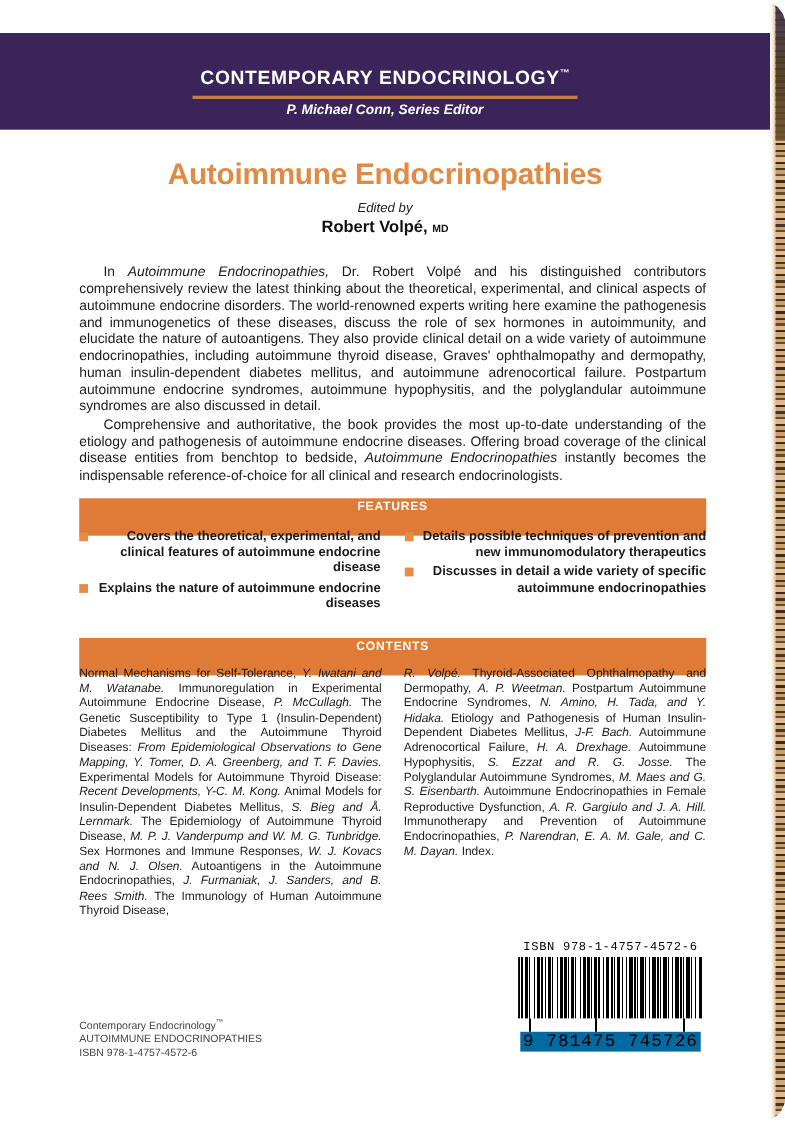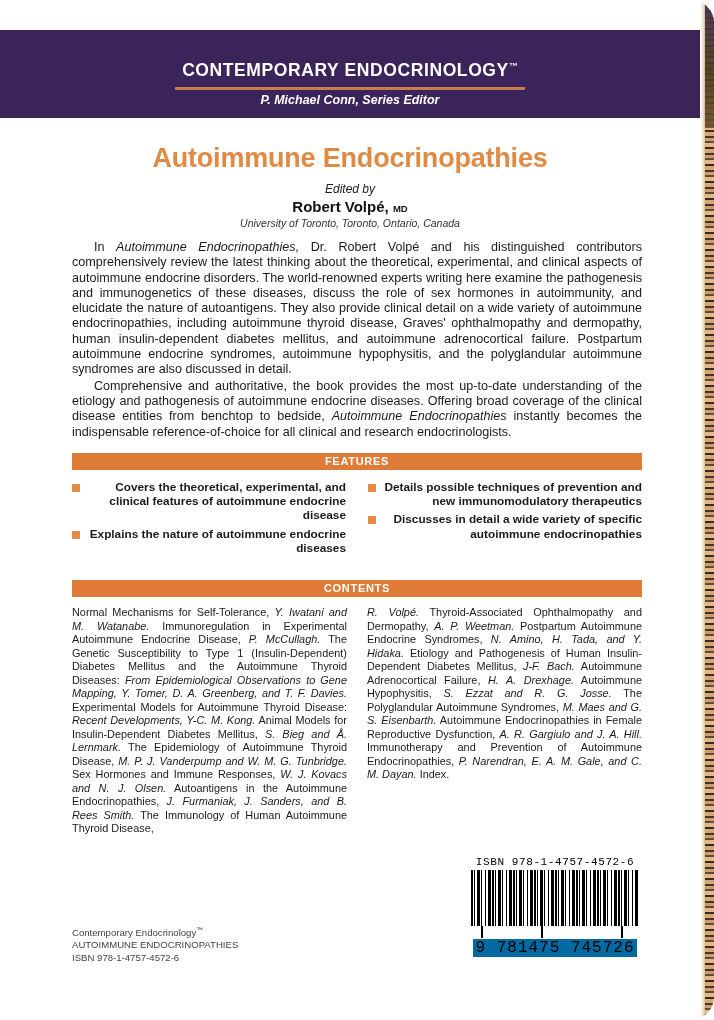--- a/index.html
+++ b/index.html
@@ -148,21 +148,21 @@
     line-height: 15.3px;
     text-align: justify;
   }
   .blurb p { text-indent: 22px; margin-bottom: 1px; }
   .blurb i { font-style: italic; }
 
   
   .sec-bar {
     position: absolute;
     left: 72px;
-    width: 570px; height: 17px;
+    width: 570px; height: 34px;
     background: #e07b37;
     color: #ffffff;
     font-size: 11px;
     font-weight: bold;
     letter-spacing: 0.7px;
     text-align: center;
     line-height: 17px;
   }
   .sec-bar.features { top: 335px; }
   .sec-bar.contents { top: 462px; }
@@ -290,21 +290,20 @@
   </div>
 
   <div class="body-area">
 
     <div class="book-title">Autoimmune Endocrinopathies</div>
     <div class="edited-by">Edited by</div>
     <div class="editor-name">
       <span>Robert Volpé,</span>
       <span class="deg">MD</span>
     </div>
-    <div class="editor-affil">University of Toronto, Toronto, Ontario, Canada</div>
 
     <div class="blurb">
       <p>In <i>Autoimmune Endocrinopathies,</i> Dr. Robert Volpé and his distinguished contributors comprehensively review the latest thinking about the theoretical, experimental, and clinical aspects of autoimmune endocrine disorders. The world-renowned experts writing here examine the pathogenesis and immunogenetics of these diseases, discuss the role of sex hormones in autoimmunity, and elucidate the nature of autoantigens. They also provide clinical detail on a wide variety of autoimmune endocrinopathies, including autoimmune thyroid disease, Graves' ophthalmopathy and dermopathy, human insulin-dependent diabetes mellitus, and autoimmune adrenocortical failure. Postpartum autoimmune endocrine syndromes, autoimmune hypophysitis, and the polyglandular autoimmune syndromes are also discussed in detail.</p>
       <p>Comprehensive and authoritative, the book provides the most up-to-date understanding of the etiology and pathogenesis of autoimmune endocrine diseases. Offering broad coverage of the clinical disease entities from benchtop to bedside, <i>Autoimmune Endocrinopathies</i> instantly becomes the indispensable reference-of-choice for all clinical and research endocrinologists.</p>
     </div>
 
     <div class="sec-bar features">FEATURES</div>
 
     <div class="features-cols">
       <div class="feat-col">

